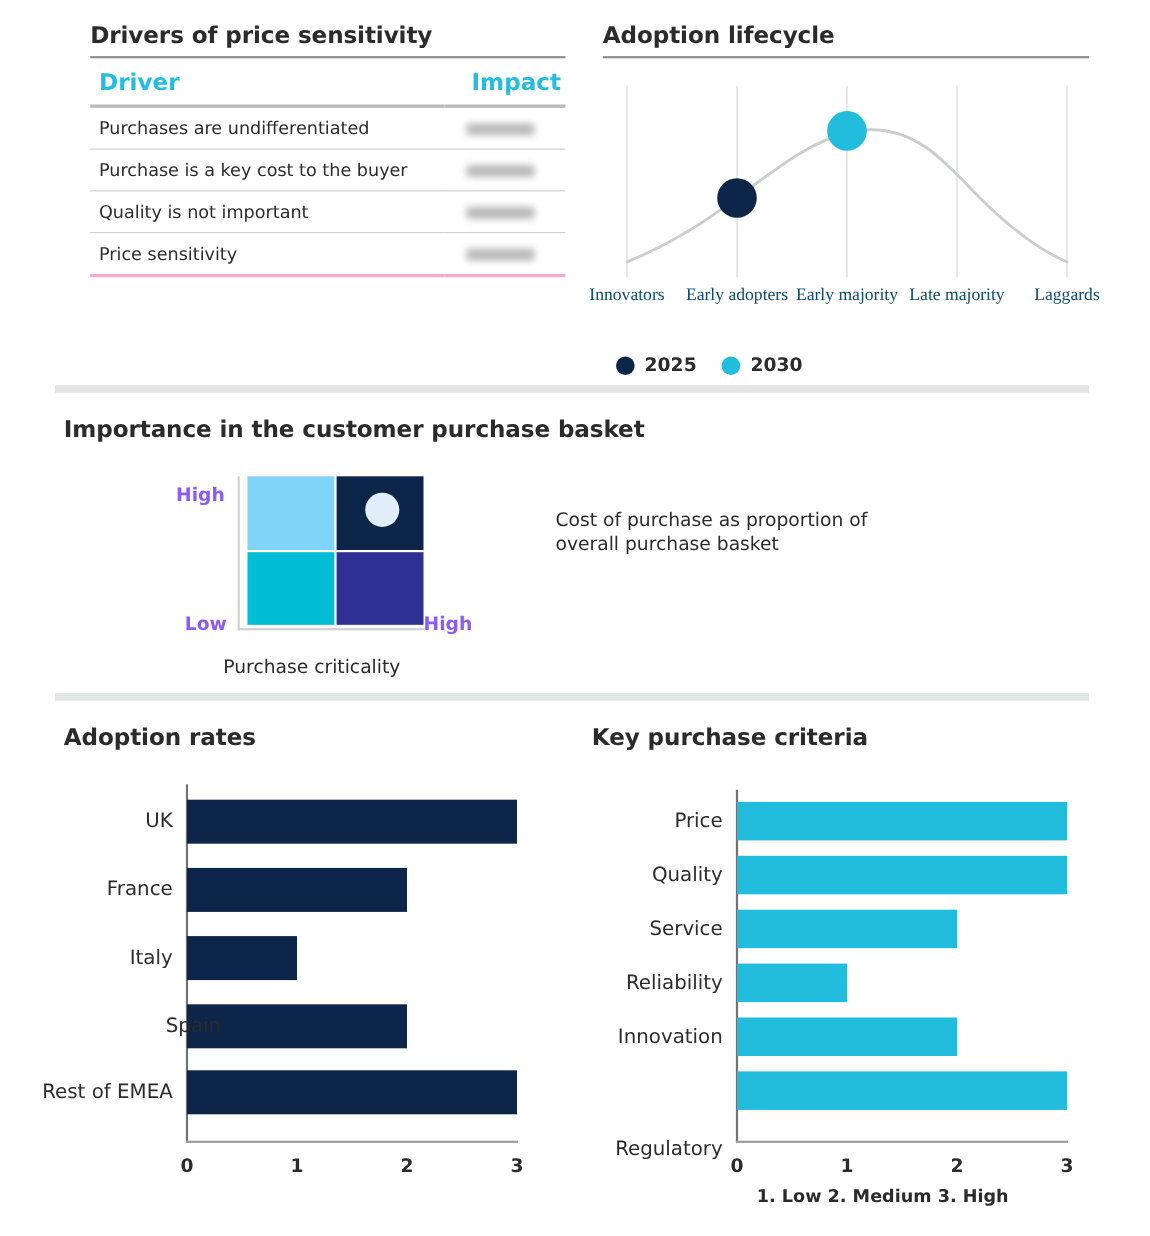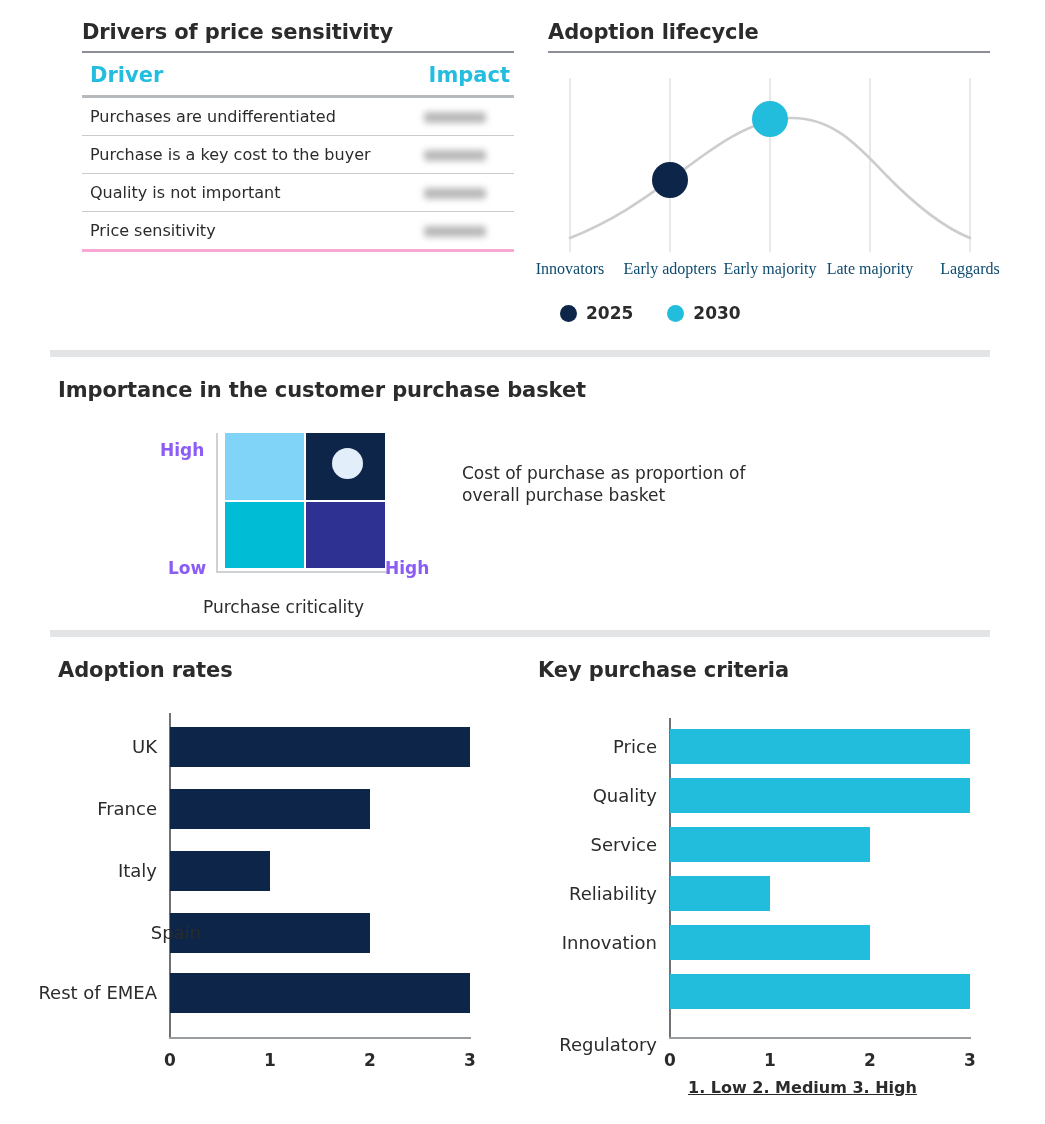--- a/index.html
+++ b/index.html
@@ -52,39 +52,39 @@
   .legend-dot{width:17px;height:17px;border-radius:50%;}
   .legend-text{font-size:17px;font-weight:bold;color:#2b2b2b;}
 
   
   .matrix{position:absolute;display:grid;grid-template-columns:1fr 1fr;grid-template-rows:1fr 1fr;gap:2px;}
   .quad{position:relative;}
   .quad-marker{
     position:absolute;border-radius:50%;background:#e3eefb;
   }
   .mx-label{position:absolute;font-size:17px;font-weight:bold;color:#8b5cf6;}
-  .mx-caption{position:absolute;font-size:17px;color:#2b2b2b;line-height:1.3;}
+  .mx-caption{position:absolute;font-size:17px;color:#2b2b2b;line-height:1.3;margin-left:43px;}
   .mx-xtitle{position:absolute;font-size:17px;color:#2b2b2b;}
   .mx-yline{position:absolute;width:2px;background:#cfd2d4;}
   .mx-xline{position:absolute;height:2px;background:#cfd2d4;}
 
   
   .bc{position:absolute;}
   .bc-axis-v{position:absolute;width:1.5px;background:#6f7276;}
   .bc-axis-h{position:absolute;height:1.5px;background:#9a9da0;}
   .bc-bar{position:absolute;}
   .bc-cat{
     position:absolute;font-size:18px;color:#2b2b2b;text-align:right;
     white-space:nowrap;
   }
   .bc-tick{
     position:absolute;font-size:17px;font-weight:bold;color:#2b2b2b;
     text-align:center;width:30px;
   }
-  .bc-footnote{position:absolute;font-size:16px;font-weight:bold;color:#2b2b2b;white-space:nowrap;text-decoration:underline;}
+  .bc-footnote{position:absolute;font-size:16px;font-weight:bold;color:#2b2b2b;white-space:nowrap;}
 </style>
 </head>
 <body>
 
 <div class="panel" style="left:58px;top:20px;width:432px;margin-left:24px;">
   <div class="panel-title">Drivers of price sensitivity</div>
   <div class="title-rule"></div>
   <table class="tbl">
     <thead>
       <tr>
@@ -148,21 +148,21 @@
 <div class="lc-axis-label" style="left:715px;top:260px;">
   <span>Early majority</span>
 </div>
 <div class="lc-axis-label" style="left:815px;top:260px;">
   <span>Late majority</span>
 </div>
 <div class="lc-axis-label" style="left:915px;top:260px;">
   <span>Laggards</span>
 </div>
 
-<div class="legend-row" style="left:560px;top:303px;gap:34px;">
+<div class="legend-row" style="left:560px;top:322px;gap:23px;">
   <div class="legend-item">
     <span class="legend-dot" style="background:#0d2548;"></span>
     <span class="legend-text">2025</span>
   </div>
   <div class="legend-item">
     <span class="legend-dot" style="background:#22bcdc;"></span>
     <span class="legend-text">2030</span>
   </div>
 </div>
 

